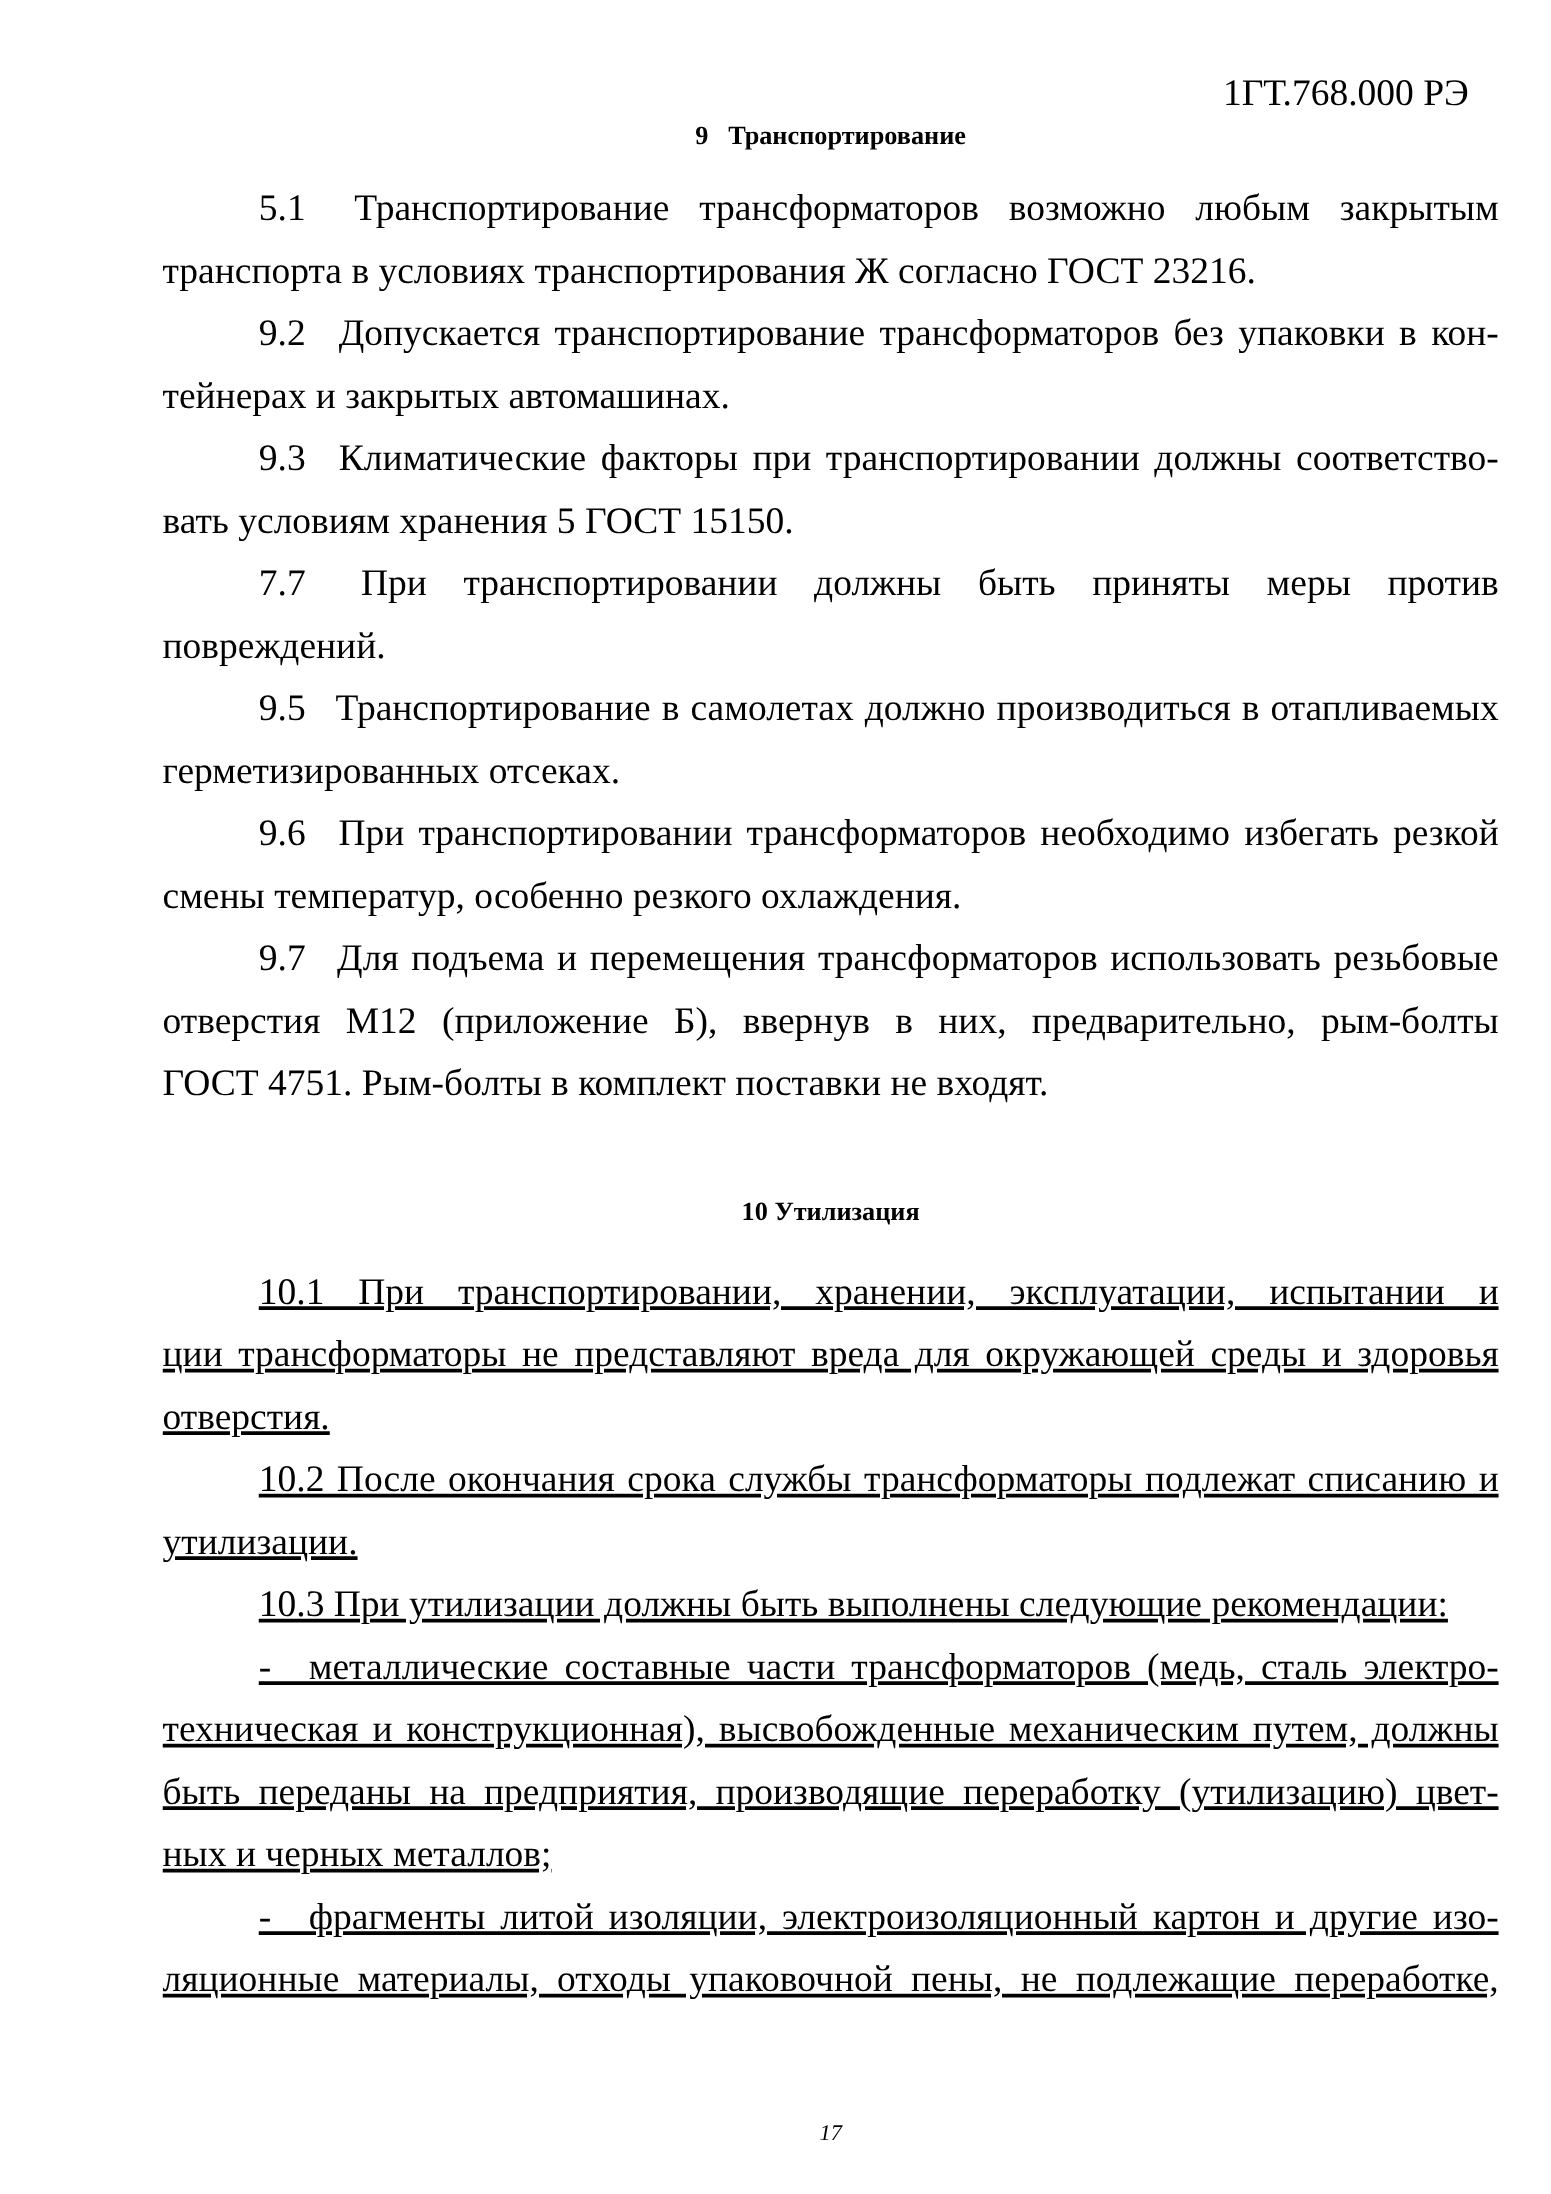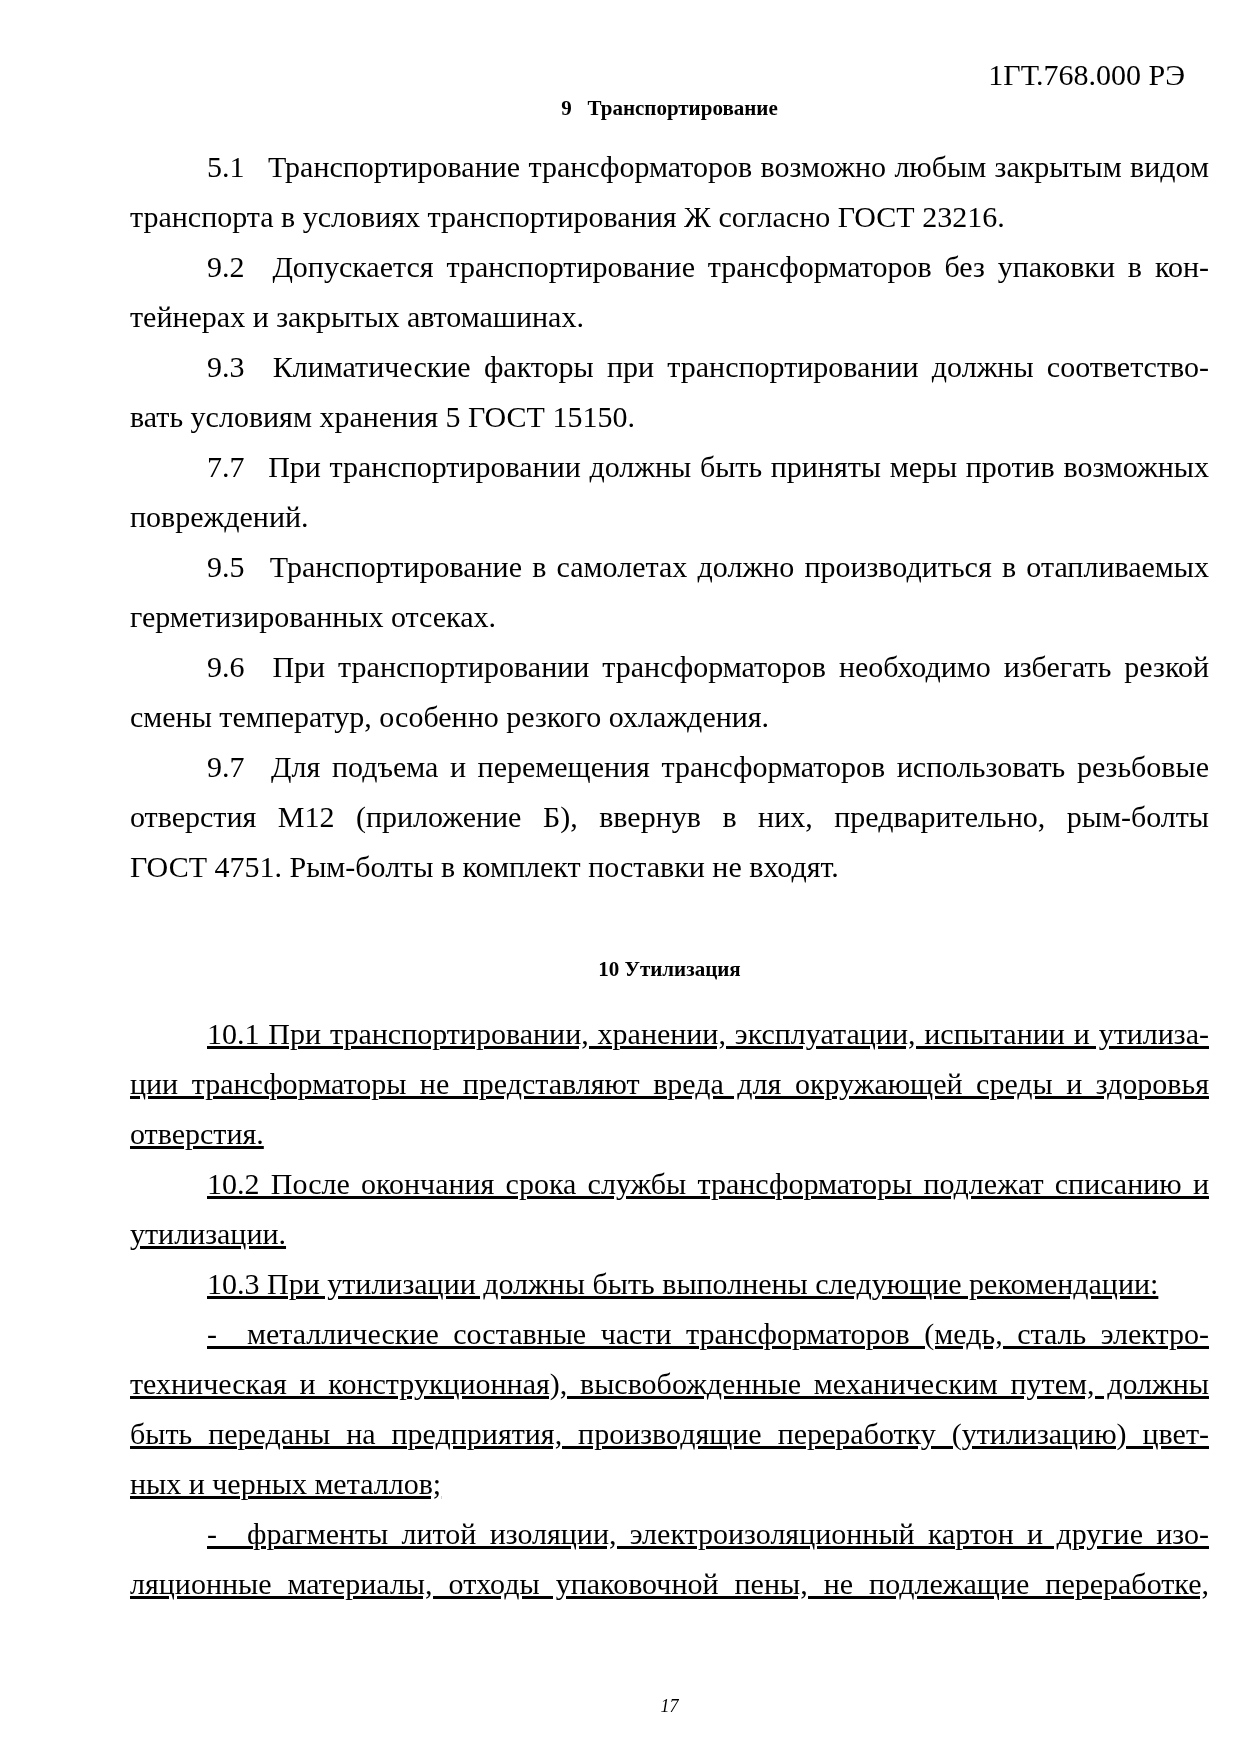--- a/index.html
+++ b/index.html
@@ -7,21 +7,21 @@
     width: 1241px;
     height: 1755px;
     background: #ffffff;
     color: #000000;
     font-family: "Liberation Serif", "DejaVu Serif", serif;
   }
   .page {
     box-sizing: border-box;
     width: 1241px;
     height: 1755px;
-    padding: 0 32px 0 130px;
+    padding: 0 42px 0 130px;
     overflow: hidden;
   }
   .doc-code {
     margin-top: 60px;
     margin-right: 24px;
     font-size: 30px;
     line-height: 30px;
     text-align: right;
   }
   .sec-title {

